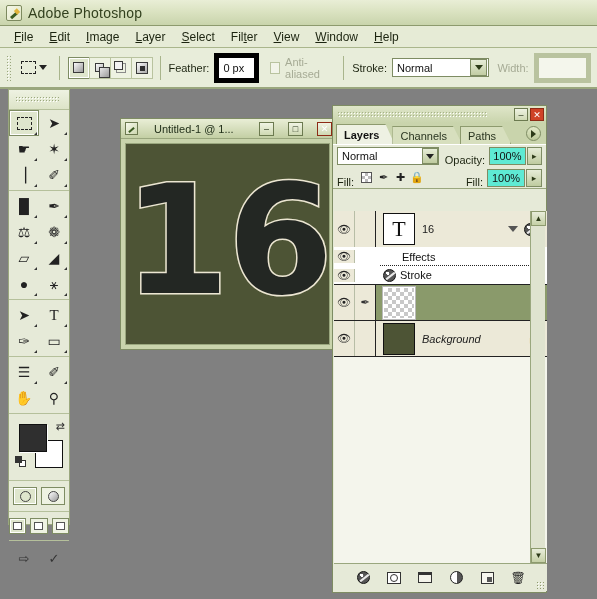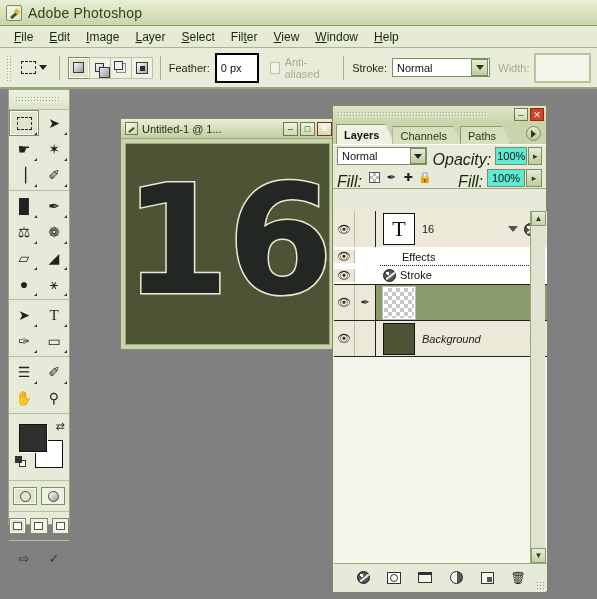--- a/index.html
+++ b/index.html
@@ -79,21 +79,21 @@
   .msq{ width:11px;height:11px;background:linear-gradient(135deg,#fafafa,#9a9a9a); border:1px solid #3a3a3a;}
   .msq2{ width:9px;height:9px;background:linear-gradient(135deg,#fdfdfd,#b5b5b5); border:1px solid #3a3a3a; position:relative;}
   .msq2:after{content:"";position:absolute;left:3px;top:3px;width:9px;height:9px;background:linear-gradient(135deg,#e8e8e8,#9b9b9b);border:1px solid #3a3a3a;}
   .msq3{ width:10px;height:10px;border:1px solid #8b8b8b; position:relative;}
   .msq3:after{content:"";position:absolute;left:-3px;top:-3px;width:7px;height:7px;background:#f2f2f2;border:1px solid #3a3a3a;}
   .msq4{ width:12px;height:12px;background:linear-gradient(135deg,#fbfbfb,#a8a8a8);border:1px solid #3a3a3a;position:relative;}
   .msq4:after{content:"";position:absolute;left:3px;top:3px;width:5px;height:5px;background:#2f2f2f;}
   .opt-label{ font-size:11px; color:#1c2410; margin-right:5px;}
   .opt-label.dim{ color:#a6ab95; }
   .opt-input{
-    height:30px; border:2px solid #000000; background:#fff; font-size:11px;
+    height:30px; border:5px solid #000000; background:#fff; font-size:11px;
     padding:1px 4px; display:flex; align-items:center; color:#111;
   }
   .opt-input.w52{ width:52px; }
   .opt-input.w68{ width:68px; background:#f4f6ec; border-color:#b9c39f;}
   .chk{ width:12px;height:12px;border:1px solid #b9c39f;background:#f2f4e9;margin-right:5px;}
   .opt-select{
     height:19px;width:122px;border:1px solid #7e8c63;background:#fff;
     display:flex;align-items:center;justify-content:space-between;padding-left:4px;font-size:11px;color:#111;
   }
   .sel-arrow{
@@ -164,20 +164,21 @@
 
   
   #docwin{
     position:absolute; left:120px; top:118px; width:215px; height:232px;
     border:1px solid #7e8c63; background:#c9d4ac;
   }
   #doc-titlebar{
     height:20px; background:linear-gradient(to bottom,#e9eed6,#c3cfa4);
     display:flex; align-items:center; padding-left:4px;
     border-bottom:1px solid #9aa77e;
+    gap:12px;
   }
   #doc-icon{
     width:13px;height:13px;flex:0 0 13px;margin-right:4px;border:1px solid #6c7a50;
     background:linear-gradient(135deg,#f7f9ec,#cdd8b0); position:relative;
   }
   #doc-icon:after{ content:""; position:absolute;left:2px;top:6px;width:7px;height:2px;background:#3c5c22;transform:rotate(-42deg);}
   #doc-title{ font-size:11px; color:#22301a; flex:1; }
   .win-btn{
     width:15px;height:14px;border:1px solid #6c7a50;margin-right:2px;
     display:flex;align-items:center;justify-content:center;
@@ -246,21 +247,21 @@
     border-top:1px solid #fff;
   }
   .blend-select{
     width:106px;height:18px;border:1px solid #7e8c63;background:#fff;
     display:flex;align-items:center;justify-content:space-between;padding-left:4px;font-size:11px;color:#111;
   }
   .sm-arrow{
     width:16px;height:16px;background:linear-gradient(to bottom,#e6ecd7,#bfcb9f);
     border:1px solid #7e8c63;display:flex;align-items:center;justify-content:center;
   }
-  .op-label{ font-size:16px;color:#1c2410;margin:8px 4px 0 6px;font-style:italic;}
+  .op-label{ font-size:11px;color:#1c2410;margin:8px 4px 0 6px;}
   .op-field{
     width:38px;height:18px;border:1px solid #7e8c63;background:#5eead4;font-size:11px;
     display:flex;align-items:center;justify-content:center;color:#111;
   }
   .op-btn{
     width:16px;height:18px;background:linear-gradient(to bottom,#e6ecd7,#bfcb9f);
     border:1px solid #7e8c63; display:flex;align-items:center;justify-content:center;
     font-size:9px;color:#2c3a18; margin-left:1px;
   }
   #lp-lockrow{

